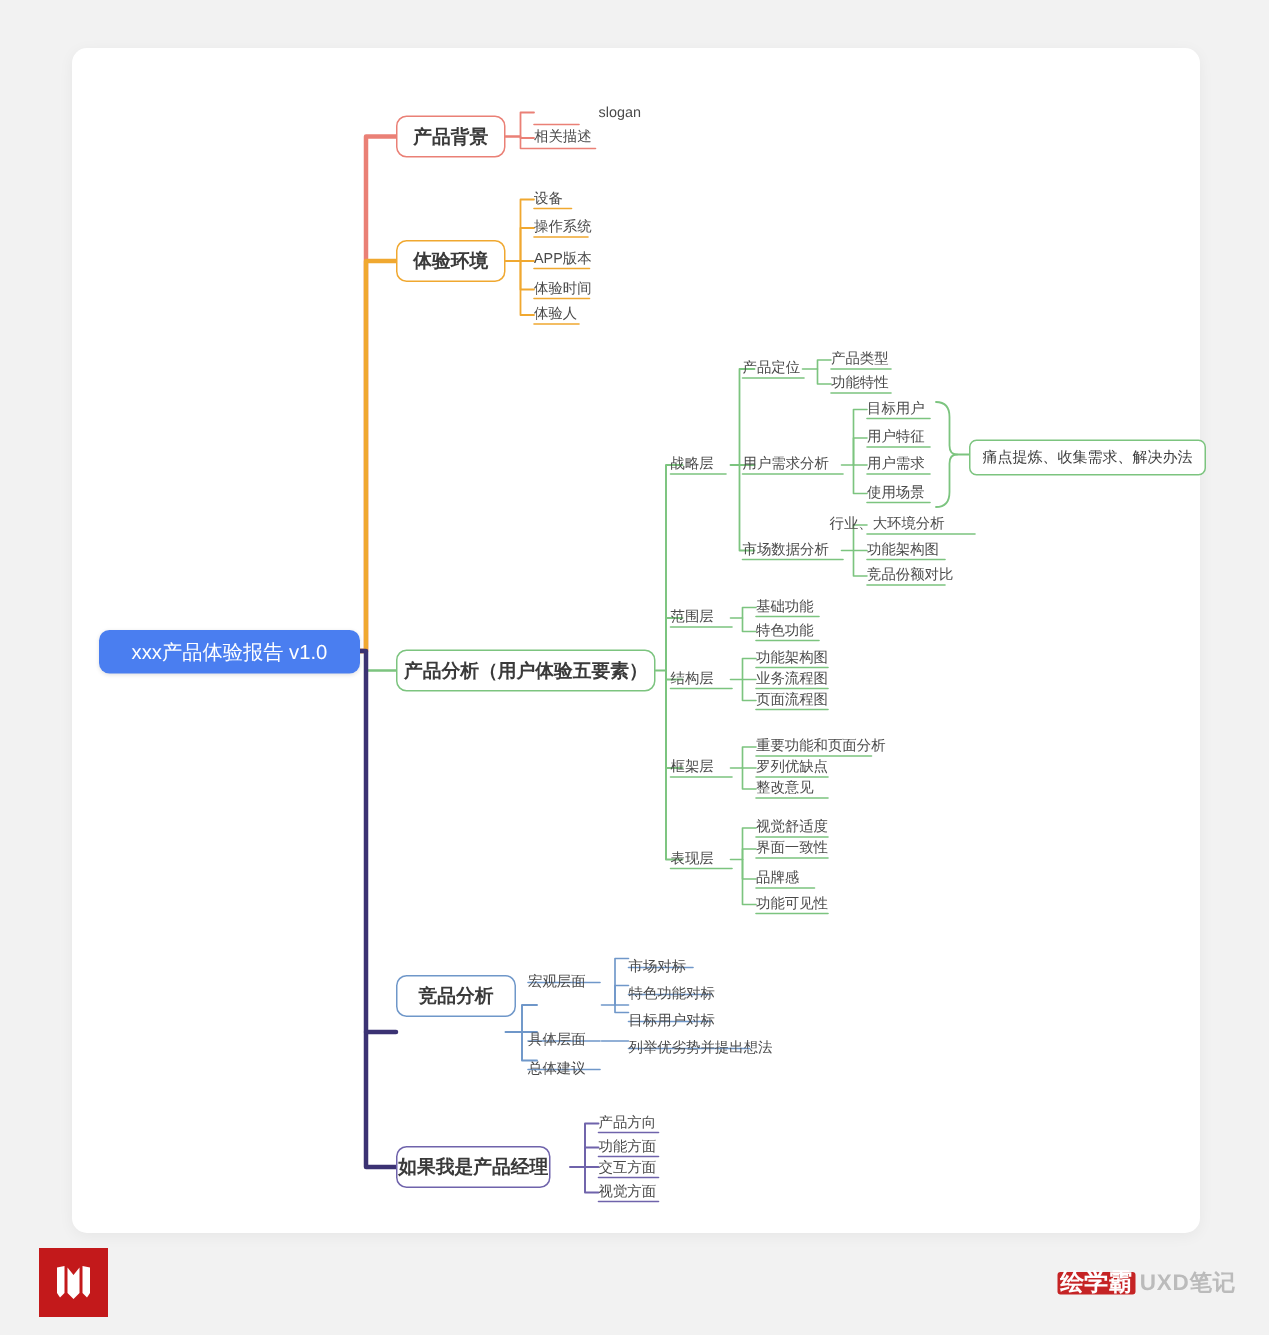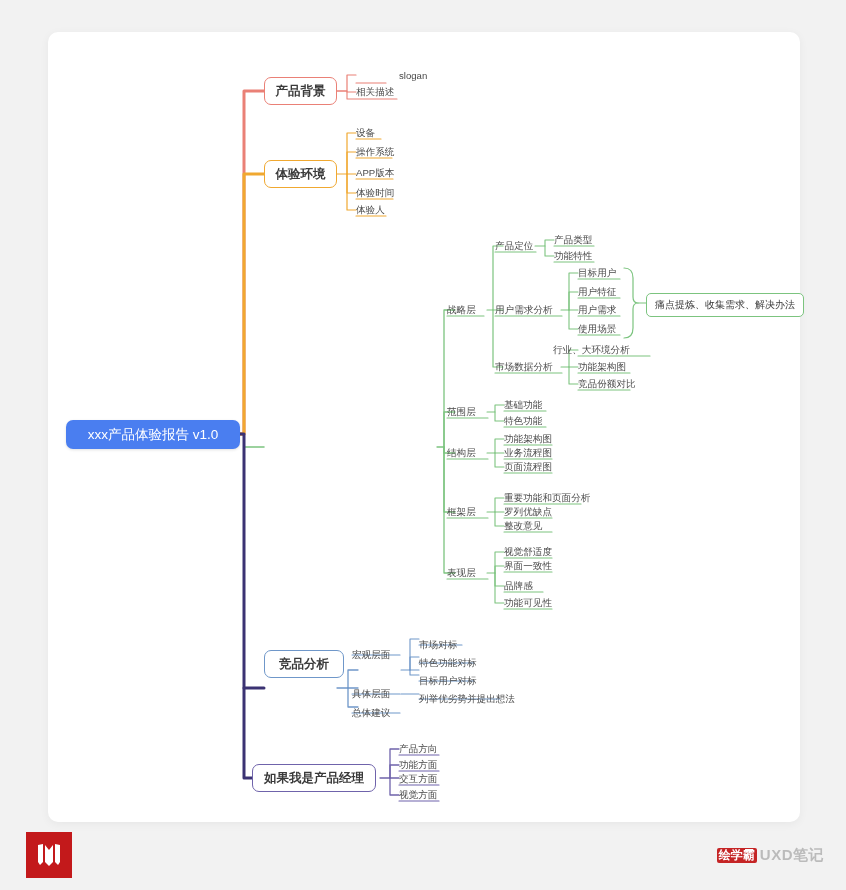--- a/index.html
+++ b/index.html
@@ -80,21 +80,21 @@
   }
   .logo svg { display: block; }
 
   .wm-right {
     position: absolute; right: 22px; top: 846px;
     display: flex; align-items: center; gap: 2px;
     opacity: .95;
   }
   .wm-box {
     background: #c3191b; color: #fff;
-    font-size: 12px; font-weight: 700;
+    font-size: 16px; font-weight: 700;
     padding: 1px 2px; border-radius: 2px; line-height: 13px;
   }
   .wm-gray {
     color: #b9b9b9; font-size: 15px; font-weight: 700;
     letter-spacing: .5px; margin-left: 1px;
   }
   .wm-ghost {
     position: absolute; right: 26px; top: 840px;
     color: #ececec; font-size: 26px; font-weight: 700;
     letter-spacing: 1px; pointer-events: none;
@@ -249,20 +249,21 @@
   <div class="leaf" style="left:356px; top:70px;margin-left:43px;">slogan</div>
   <div class="leaf" style="left:356px; top:86px;">相关描述</div>
 
   <div class="node lvl1 amber" style="left:264px; top:160px; width:73px; height:28px;">体验环境</div>
   <div class="leaf" style="left:356px; top:127px;">设备</div>
   <div class="leaf" style="left:356px; top:146px;">操作系统</div>
   <div class="leaf" style="left:356px; top:167px;">APP版本</div>
   <div class="leaf" style="left:356px; top:187px;">体验时间</div>
   <div class="leaf" style="left:356px; top:204px;">体验人</div>
 
+  <div class="node lvl1 green" style="left:264px; top:433px; width:173px; height:28px;">产品分析（用户体验五要素）</div>
 
   <div class="leaf" style="left:447px; top:304px;">战略层</div>
   <div class="leaf" style="left:495px; top:240px;">产品定位</div>
   <div class="leaf" style="left:554px; top:234px;">产品类型</div>
   <div class="leaf" style="left:554px; top:250px;">功能特性</div>
 
   <div class="leaf" style="left:495px; top:304px;">用户需求分析</div>
   <div class="leaf" style="left:578px; top:267px;">目标用户</div>
   <div class="leaf" style="left:578px; top:286px;">用户特征</div>
   <div class="leaf" style="left:578px; top:304px;">用户需求</div>
@@ -296,21 +297,21 @@
 
   <div class="node lvl1 blue" style="left:264px; top:650px; width:80px; height:28px;">竞品分析</div>
   <div class="leaf" style="left:352px; top:649px;">宏观层面</div>
   <div class="leaf" style="left:419px; top:639px;">市场对标</div>
   <div class="leaf" style="left:419px; top:657px;">特色功能对标</div>
   <div class="leaf" style="left:419px; top:675px;">目标用户对标</div>
   <div class="leaf" style="left:352px; top:688px;">具体层面</div>
   <div class="leaf" style="left:419px; top:693px;">列举优劣势并提出想法</div>
   <div class="leaf" style="left:352px; top:707px;">总体建议</div>
 
-  <div class="node lvl1 purple" style="left:252px; top:764px; width:124px; height:28px;">如果我是产品经理</div>
+  <div class="node lvl1 purple" style="left:264px; top:764px; width:103px; height:28px;">如果我是产品经理</div>
   <div class="leaf" style="left:399px; top:743px;">产品方向</div>
   <div class="leaf" style="left:399px; top:759px;">功能方面</div>
   <div class="leaf" style="left:399px; top:773px;">交互方面</div>
   <div class="leaf" style="left:399px; top:789px;">视觉方面</div>
 
   <div class="wm-left-ghost"></div>
 
   <div class="logo">
     <svg width="30" height="30" viewBox="0 0 30 30" aria-hidden="true">
       <path d="M4 5 L9 4 L9 22 L6 25 L4 22 Z" fill="#ffffff"></path>

